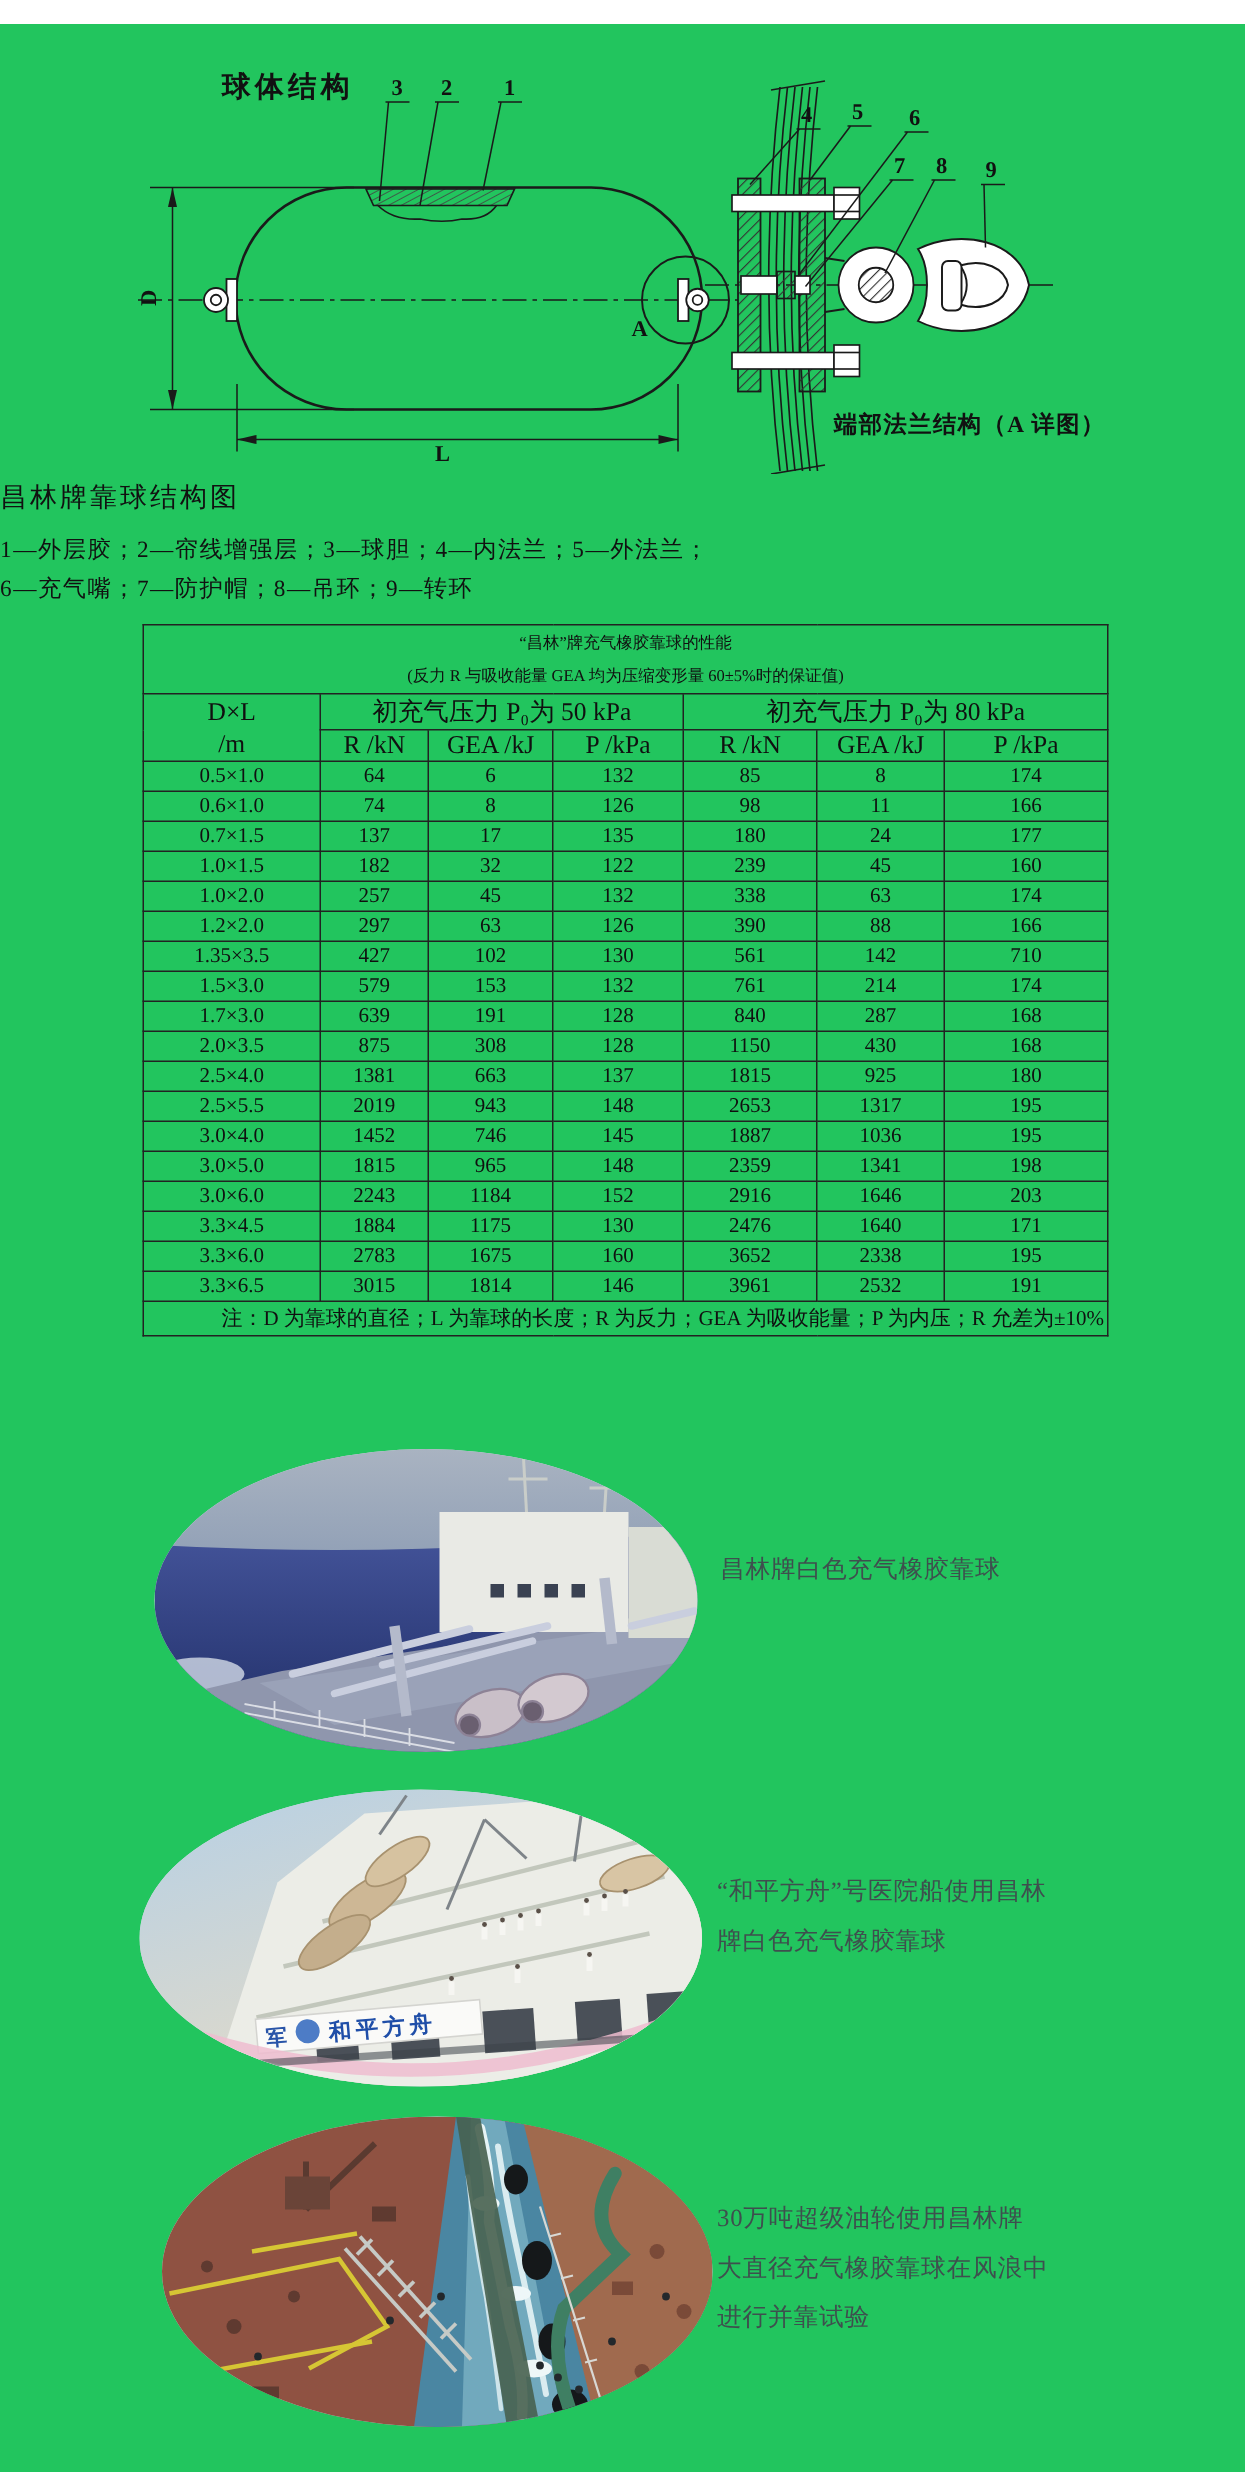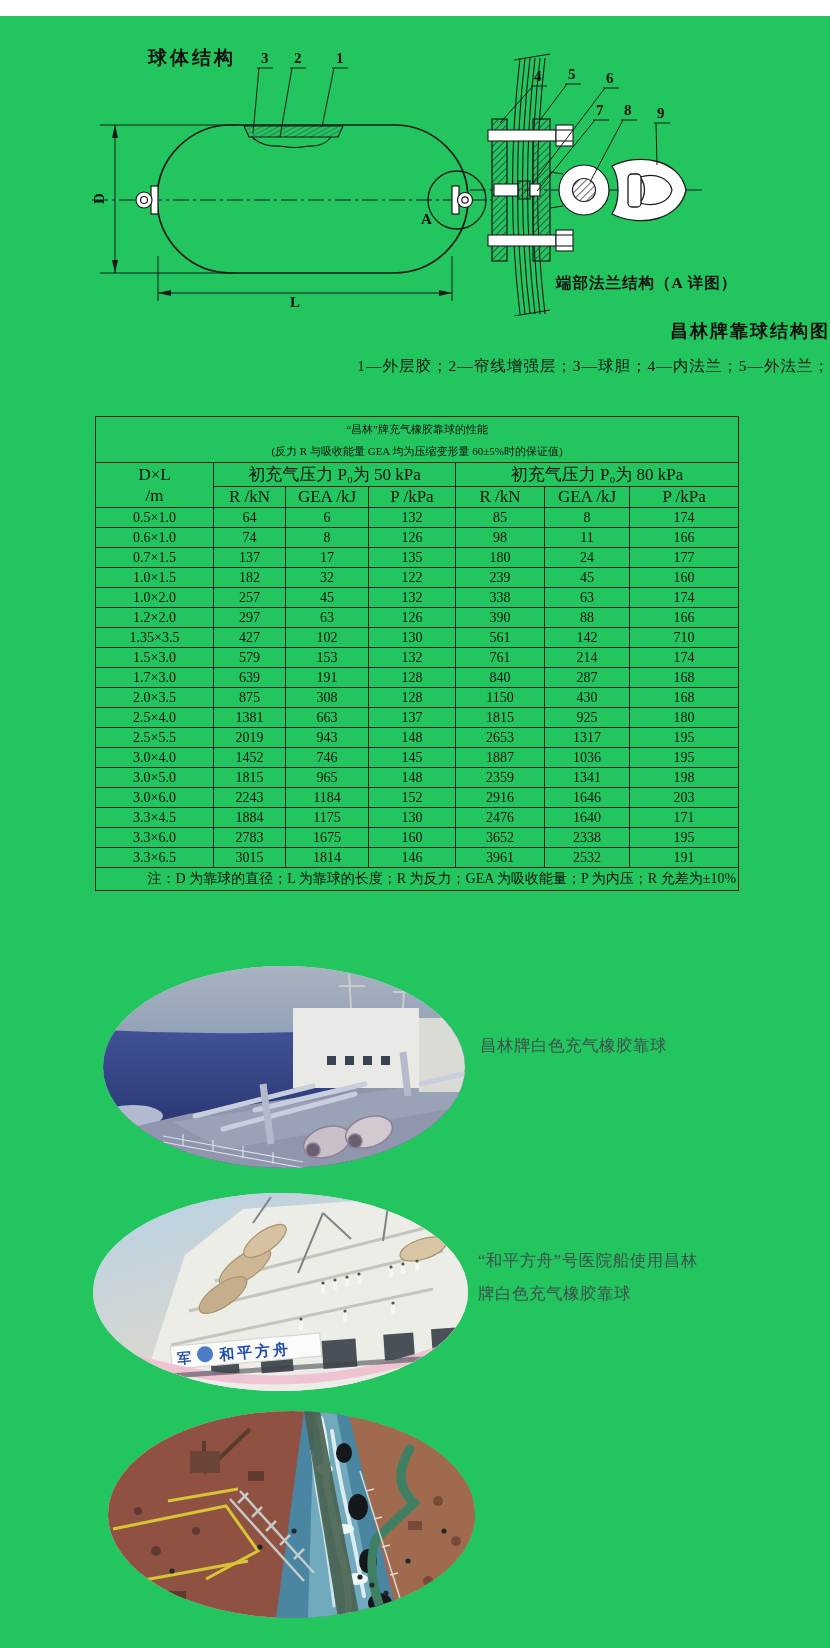--- a/index.html
+++ b/index.html
@@ -2,22 +2,22 @@
 <html><head>
 <meta charset="utf-8">
 <style>
   *{margin:0;padding:0;box-sizing:border-box}
   html,body{background:#ffffff}
   .page{position:relative;width:830px;height:1648px;margin:16px auto;background:#22c55e;
         font-family:"Liberation Serif","DejaVu Serif",serif;color:#111;overflow:hidden}
   .abs{position:absolute}
 
   
-  .fig-title{left:0;top:303px;width:830px;text-align:right;font-size:18px;font-weight:bold;letter-spacing:2px}
-  .legend-line{left:0;width:830px;text-align:right;font-size:15.5px;letter-spacing:1px}
+  .fig-title{left:0;top:303px;width:830px;text-align:left;font-size:18px;font-weight:normal;letter-spacing:2px}
+  .legend-line{left:0;width:830px;text-align:left;font-size:15.5px;letter-spacing:1px}
   .legend-1{top:340px}
   .legend-2{top:366px}
 
   
   .tbl-wrap{left:95px;top:400px}
   table{border-collapse:collapse;table-layout:fixed;width:643px;font-size:14px;color:#101010}
   td{border:1px solid #222;text-align:center;height:20px;padding:0 2px;overflow:hidden;white-space:nowrap}
   .title-cell{height:46px;font-size:11px;line-height:22px}
   .hdr{font-size:17px}
   .dxl-cell div{line-height:21px}
@@ -180,20 +180,21 @@
       <text class="dg-num" x="596" y="99" fill="#111" stroke="none">7</text>
       <text class="dg-num" x="624" y="99" fill="#111" stroke="none">8</text>
       <text class="dg-num" x="657" y="102" fill="#111" stroke="none">9</text>
 
       <text class="dg-cap" x="556" y="272" fill="#111" stroke="none">端部法兰结构（A 详图）</text>
     </g>
   </svg>
 
   <div class="abs fig-title">昌林牌靠球结构图</div>
   <div class="abs legend-line legend-1">1—外层胶；2—帘线增强层；3—球胆；4—内法兰；5—外法兰；</div>
+  <div class="abs legend-line legend-2">6—充气嘴；7—防护帽；8—吊环；9—转环</div>
 
   <div class="abs tbl-wrap">
     <table>
       <colgroup>
         <col style="width:118px">
           <col style="width:72px">
           <col style="width:83px">
           <col style="width:87px">
         <col style="width:89px">
           <col style="width:85px">
@@ -602,14 +603,19 @@
           <circle cx="264" cy="174" r="2.6"></circle>
           <circle cx="278" cy="182" r="2.6"></circle>
         <circle cx="300" cy="150" r="2.6"></circle>
           <circle cx="152" cy="136" r="2.6"></circle>
           <circle cx="64" cy="160" r="2.6"></circle>
         <circle cx="336" cy="120" r="2.6"></circle>
           <circle cx="186" cy="120" r="2.6"></circle>
       </g>
     </svg>
   </div>
+  <div class="abs caption" style="left:478px;top:1446px">
+    <div>30万吨超级油轮使用昌林牌</div>
+    <div>大直径充气橡胶靠球在风浪中</div>
+    <div>进行并靠试验</div>
+  </div>
 
 </div>
 
 </body></html>

